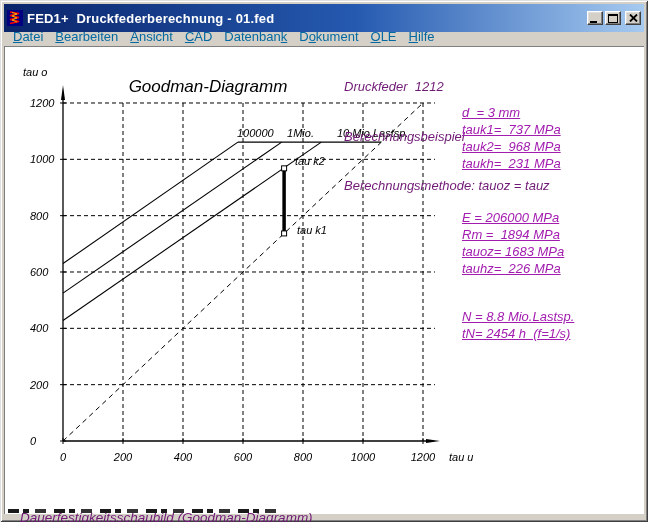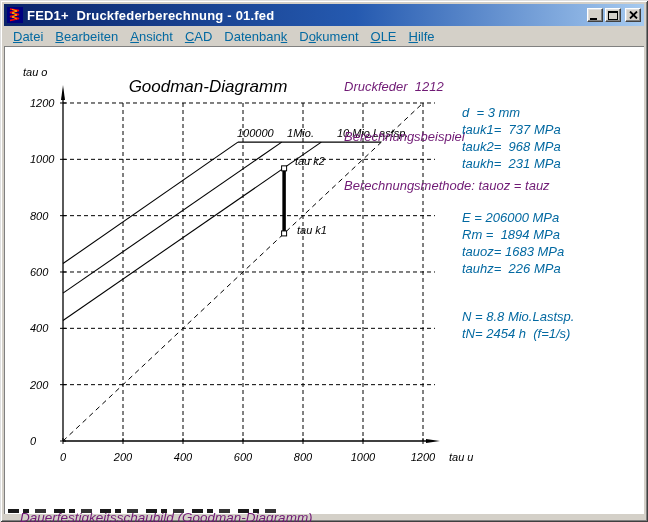--- a/index.html
+++ b/index.html
@@ -4,21 +4,21 @@
 <style>
   html,body{margin:0;padding:0;background:#d4d0c8;}
   body{width:648px;height:522px;overflow:hidden;font-family:"Liberation Sans",sans-serif;}
   *{box-sizing:border-box;}
   .window{
     position:relative;width:648px;height:522px;background:#d4d0c8;
     box-shadow:inset 1px 1px 0 #dfdfdf,inset -1px -1px 0 #404040,
                inset 2px 2px 0 #ffffff,inset -2px -2px 0 #808080;
   }
   .titlebar{
-    position:absolute;left:4px;top:4px;width:640px;height:22px;
+    position:absolute;left:4px;top:4px;width:640px;height:28px;
     background:linear-gradient(to right,#0a246a 0%,#255ab0 55%,#a6caf0 100%);
     display:flex;align-items:center;padding:0 3px;
   }
   .app-icon{width:16px;height:16px;flex:0 0 16px;margin-right:4px;}
   .title-text{
     color:#fff;font-weight:bold;font-size:13px;white-space:pre;flex:1;
     overflow:hidden;letter-spacing:0.2px;
   }
   .win-btn{
     width:16px;height:14px;margin-left:2px;background:#d4d0c8;position:relative;
@@ -33,21 +33,21 @@
   .menu-item{padding:1px 6px;white-space:pre;}
   .client{
     position:absolute;left:4px;top:46px;width:640px;height:468px;background:#ffffff;
     box-shadow:inset 1px 1px 0 #808080;
   }
   .chart-svg{position:absolute;left:0;top:0;width:648px;height:522px;pointer-events:none;}
   .anno{position:absolute;font-style:italic;color:#701a75;white-space:pre;}
   .header-notes{left:344px;top:46px;font-size:13px;line-height:16.5px;}
   .footer-notes{left:20px;top:474px;font-size:13.5px;line-height:17.5px;}
   .panel-block{position:absolute;left:462px;font-style:italic;font-size:13px;
-    line-height:17px;color:#0369a1;white-space:pre;}
+    line-height:17px;color:#a21caf;white-space:pre;text-decoration:underline;}
   .clipped-row{
     position:absolute;left:8px;top:509px;width:268px;height:4px;overflow:hidden;
     background-image:repeating-linear-gradient(90deg,
       #1a1a1a 0 11px,transparent 11px 15px,#1a1a1a 15px 21px,
       transparent 21px 27px,#333 27px 38px,transparent 38px 46px);
   }
   svg text{font-family:"Liberation Sans",sans-serif;font-style:italic;fill:#000;}
 </style>
 </head>
 <body>

